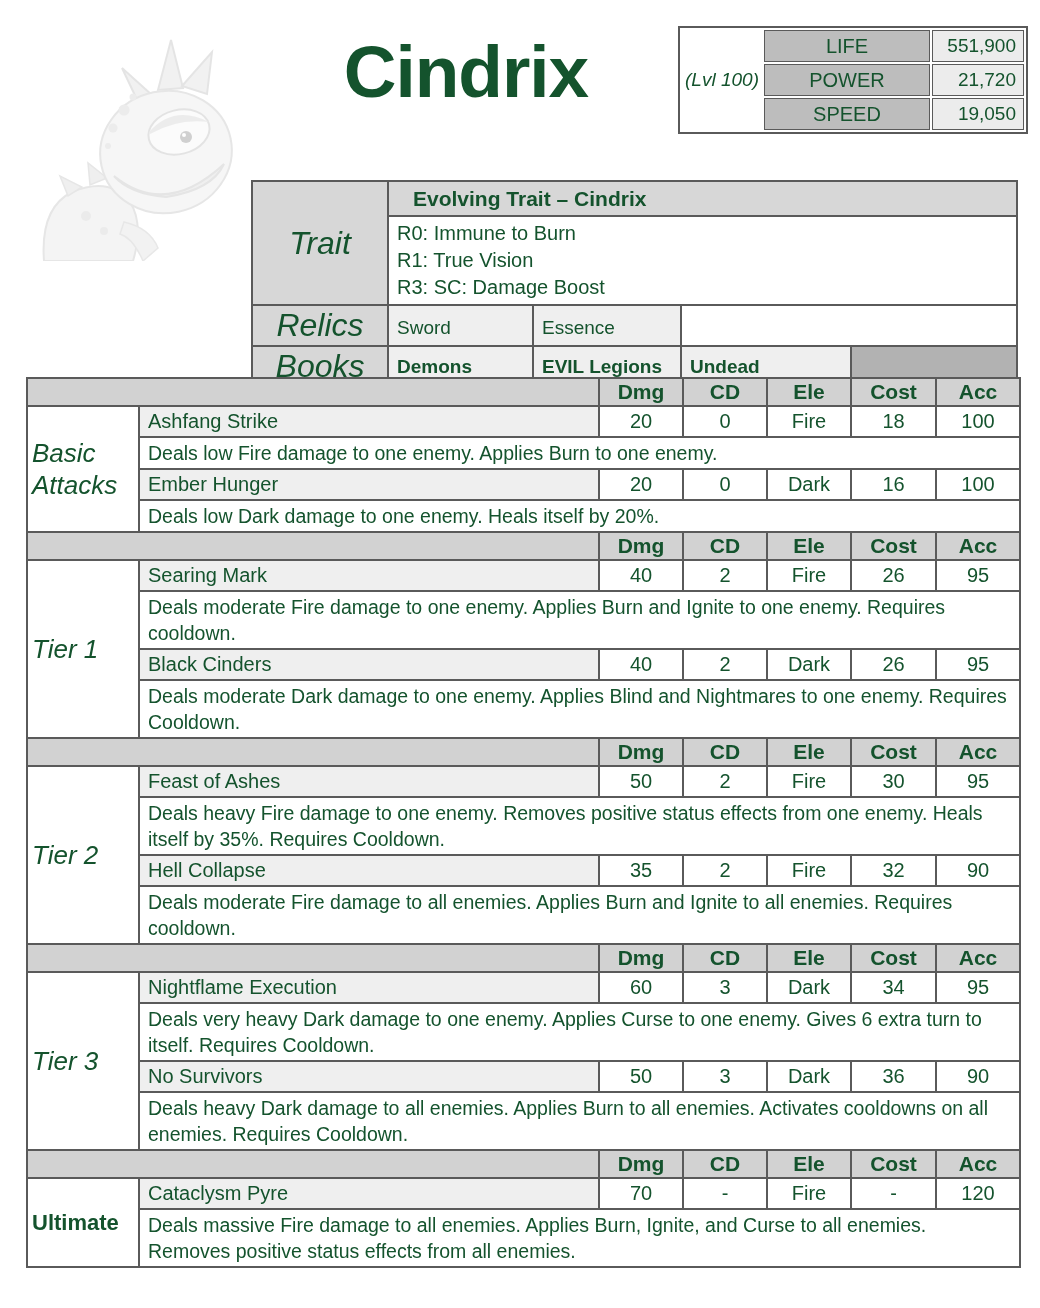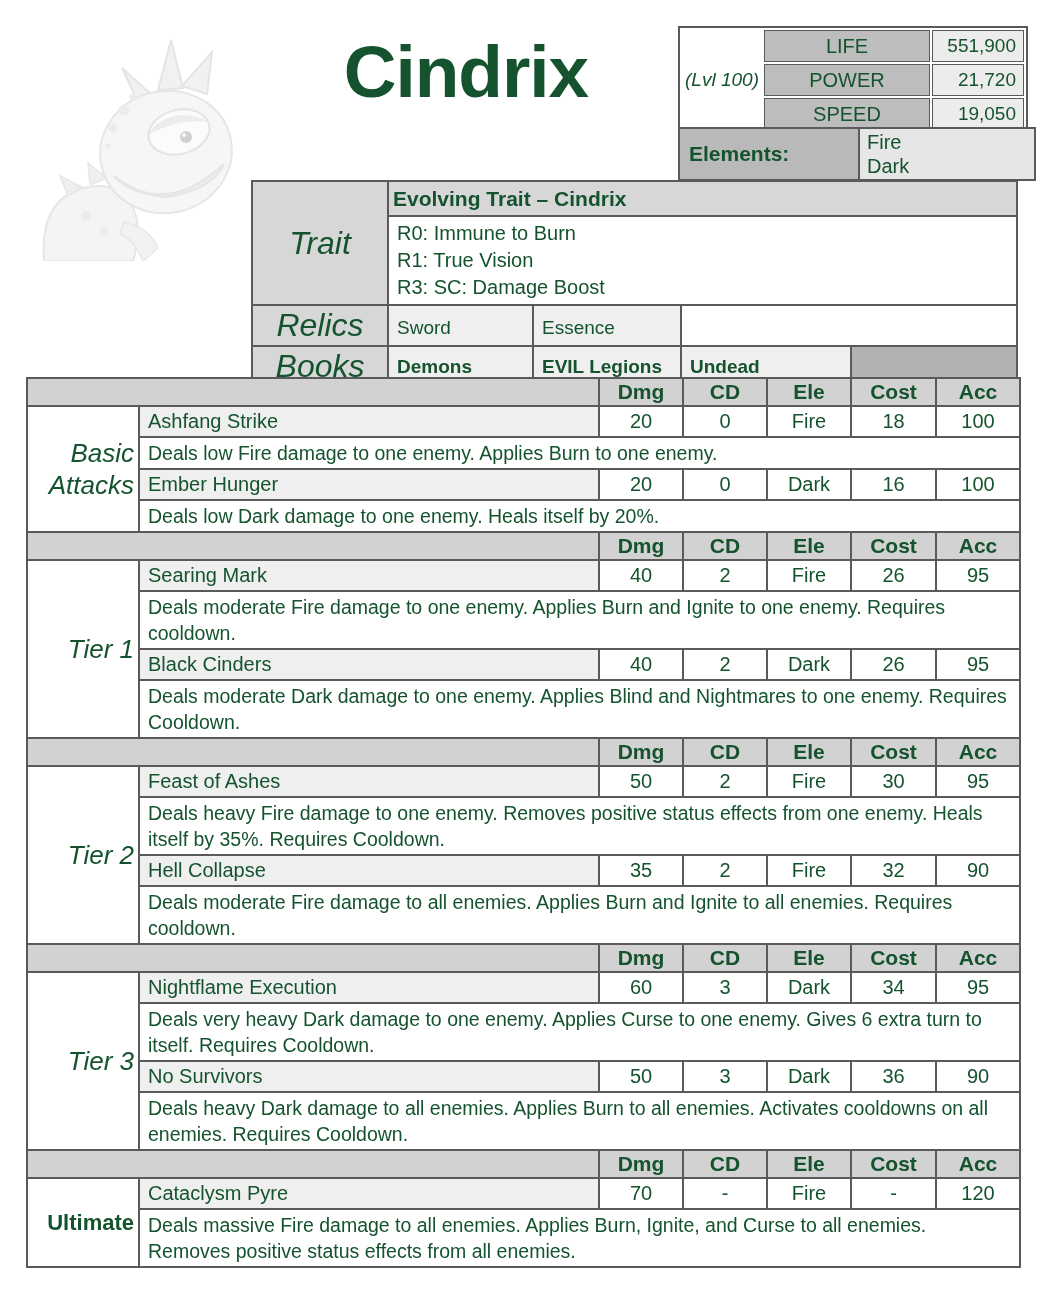--- a/index.html
+++ b/index.html
@@ -31,41 +31,41 @@
   }
   .elements td{border:2px solid #5a5a5a;}
   .elements .elabel{width:168px;height:48px;background:#b9b9b9;font-weight:bold;font-size:21px;padding-left:9px;}
   .elements .evals{width:166px;background:#e6e6e6;font-size:20px;line-height:24px;padding-left:7px;}
   
   .traitbox{
     position:absolute;left:251px;top:180px;border-collapse:collapse;table-layout:fixed;
   }
   .traitbox td{border:2px solid #5a5a5a;overflow:hidden;}
   .traitbox .biglabel{background:#d7d7d7;font-style:italic;font-size:32px;text-align:center;}
-  .traitbox .theader{background:#d7d7d7;font-weight:bold;font-size:21px;padding-left:4px;height:31px;}
+  .traitbox .theader{background:#d7d7d7;font-weight:bold;font-size:21px;padding-left:24px;height:31px;}
   .traitbox .tbody{background:#fff;font-size:20px;line-height:27px;padding:3px 8px;vertical-align:top;height:80px;}
   .traitbox .slot{background:#efefef;font-size:19px;padding-left:8px;vertical-align:bottom;padding-bottom:6px;}
   .traitbox .slot.bold{font-weight:bold;vertical-align:middle;padding-bottom:0;}
   .traitbox .empty{background:#fff;}
   .traitbox .darkcell{background:#b2b2b2;}
   .traitbox .relrow{height:41px;}
   .traitbox .bookrow{height:38px;margin-top:36px;}
   
   .attacks{
     position:absolute;left:26px;top:377px;border-collapse:collapse;table-layout:fixed;width:993px;
   }
   .attacks td{border:2px solid #5a5a5a;overflow:hidden;}
   .attacks tr.band{height:17px;}
   .attacks tr.nrow{height:31px;}
   .attacks tr.d1{height:29px;border-radius:9px;}
   .attacks tr.d2{height:52px;}
   .attacks .band-left{background:#d2d2d2;}
   .attacks .band-h{background:#d2d2d2;font-weight:bold;font-size:21px;text-align:center;}
   .attacks .tierlabel{
-    background:#fff;font-style:italic;font-size:26px;text-align:right;line-height:1.25;
+    background:#fff;font-style:italic;font-size:26px;text-align:left;line-height:1.25;
     padding:0 4px;
   }
   .attacks .tierlabel.ult{font-style:normal;font-weight:bold;font-size:22px;}
   .attacks .atkname{background:#efefef;font-weight:normal;font-size:20px;padding-left:8px;}
   .attacks .stat{background:#fff;font-size:20px;text-align:center;}
   .attacks .desc{
     background:#fff;font-size:19.5px;line-height:26px;padding:2px 8px;vertical-align:top;
   }
 </style>
 </head>
@@ -118,31 +118,20 @@
       <td class="slabel">POWER</td>
       <td class="sval">21,720</td>
     </tr>
     <tr>
       <td class="slabel">SPEED</td>
       <td class="sval">19,050</td>
     </tr>
   </tbody>
     </table>
 
-  <table class="elements">
-    <tbody>
-        <tr>
-      <td class="elabel">Elements:</td>
-      <td class="evals">
-        <div>Fire</div>
-        <div>Dark</div>
-      </td>
-    </tr>
-  </tbody>
-    </table>
 
   <table class="traitbox">
     <colgroup>
       <col style="width:136px">
         <col style="width:145px">
         <col style="width:148px">
       <col style="width:170px">
         <col style="width:166px">
     </colgroup>
     <tbody>

